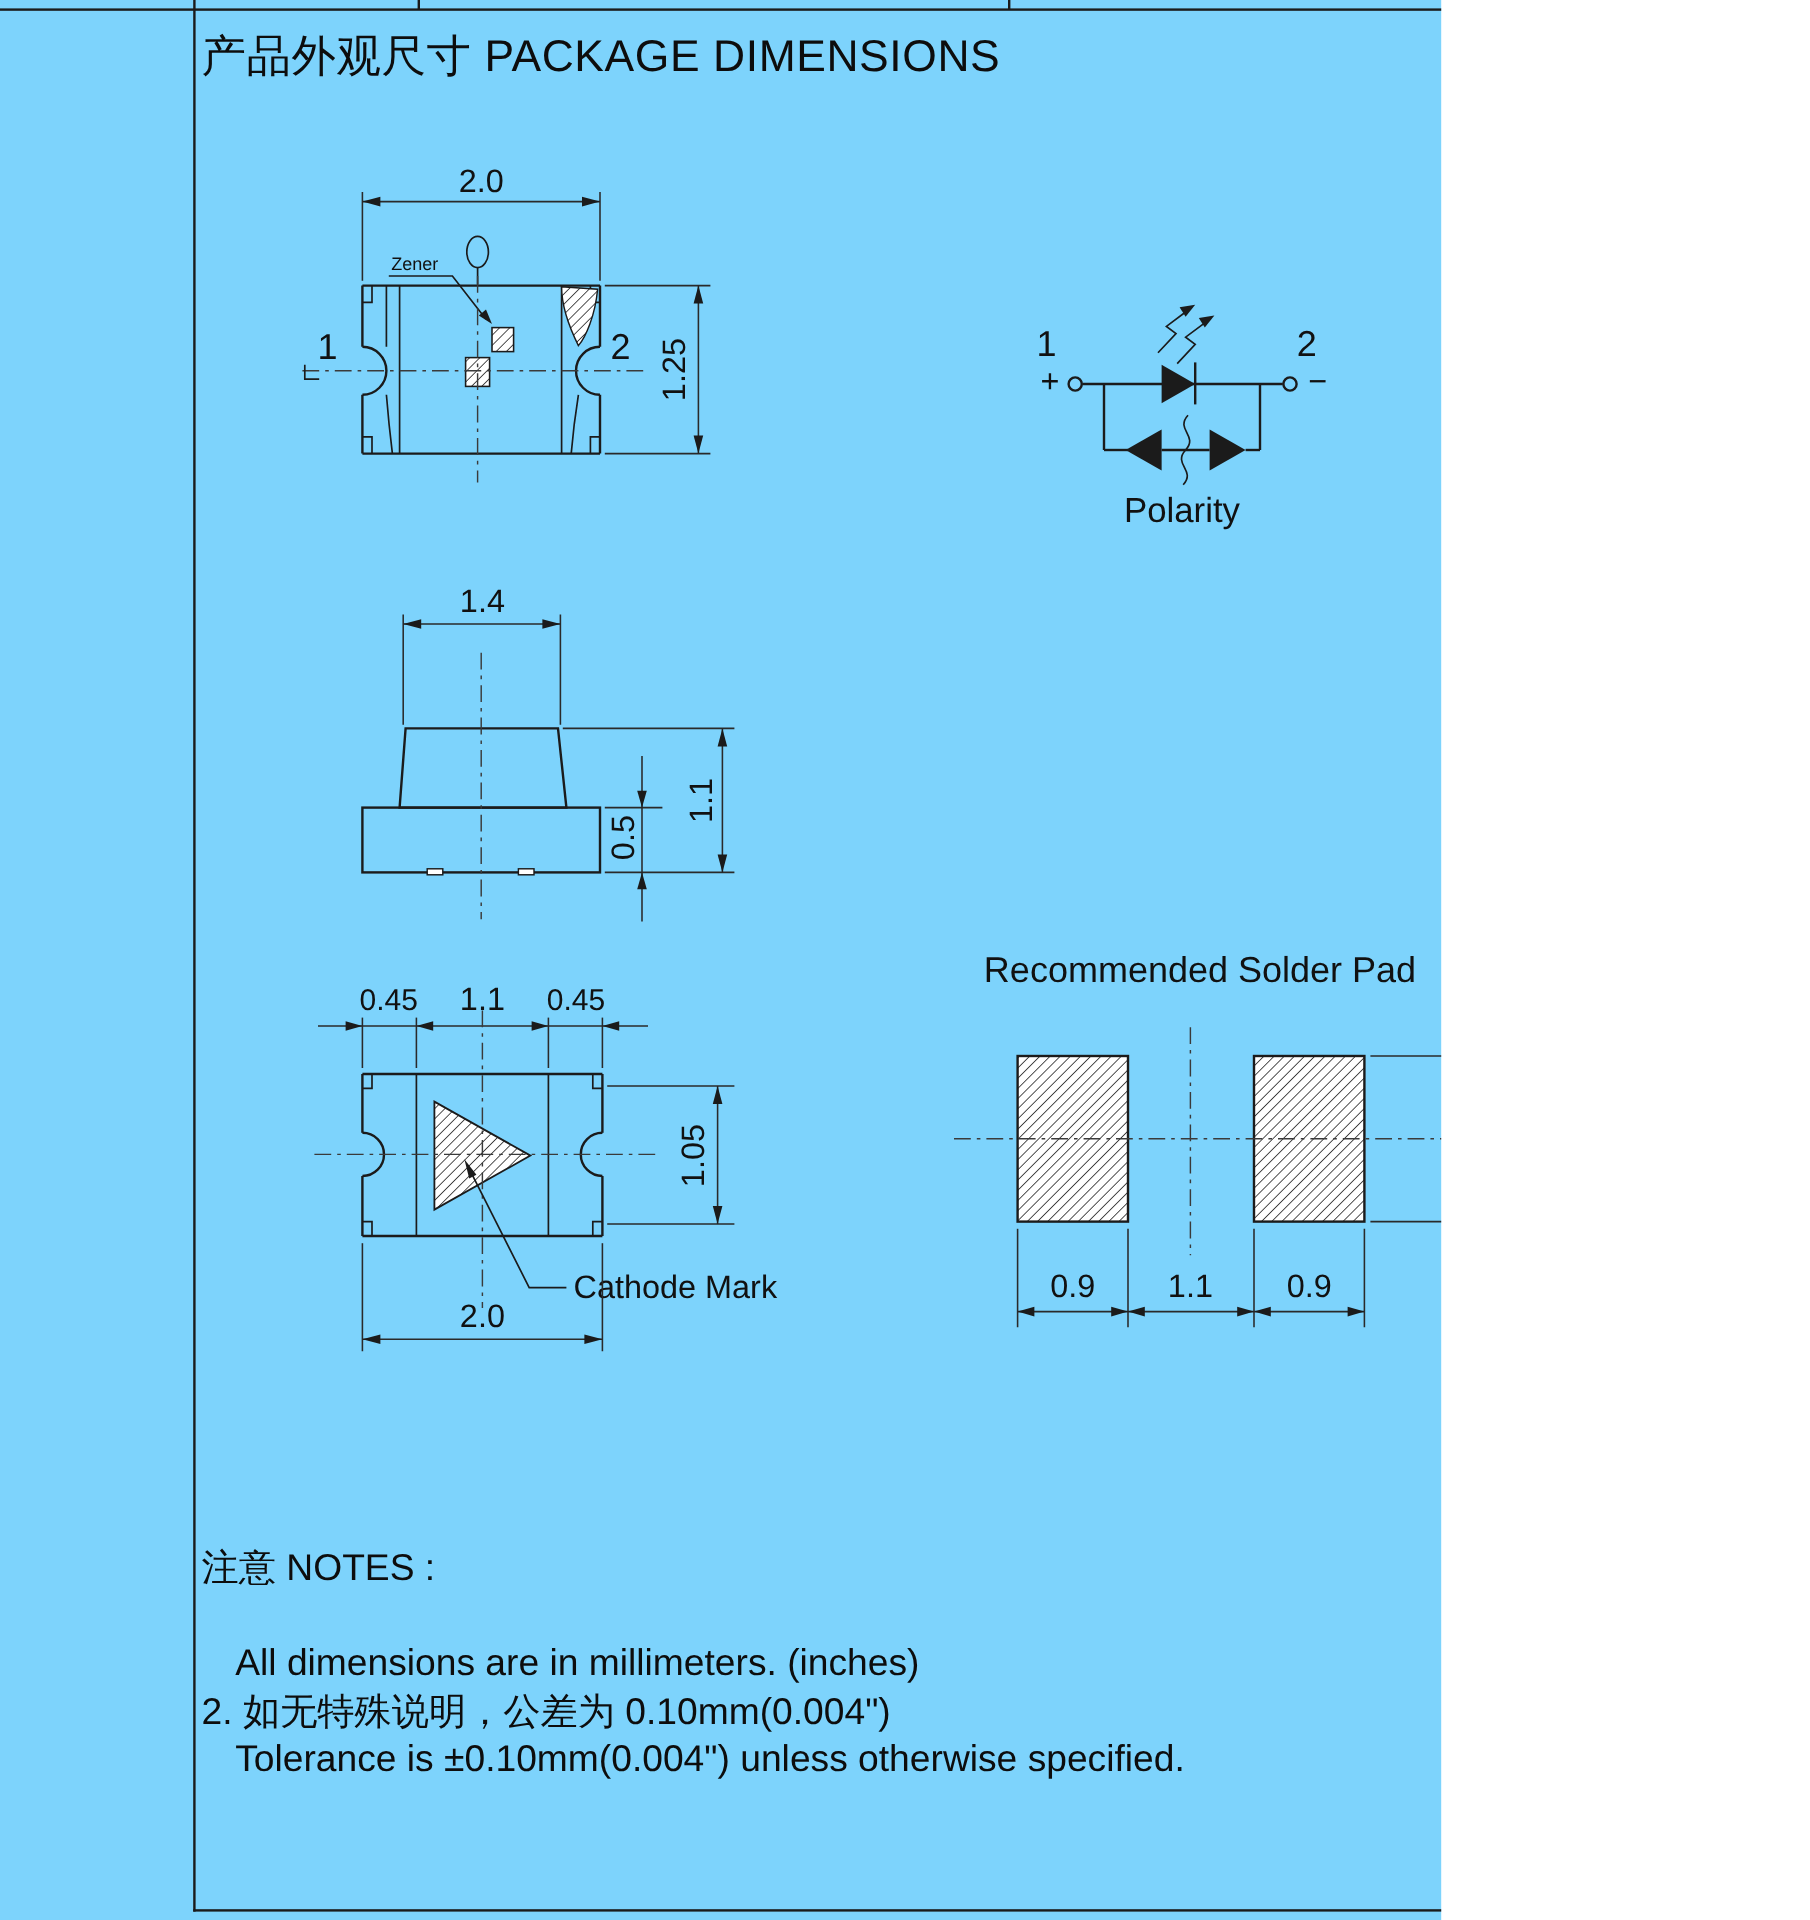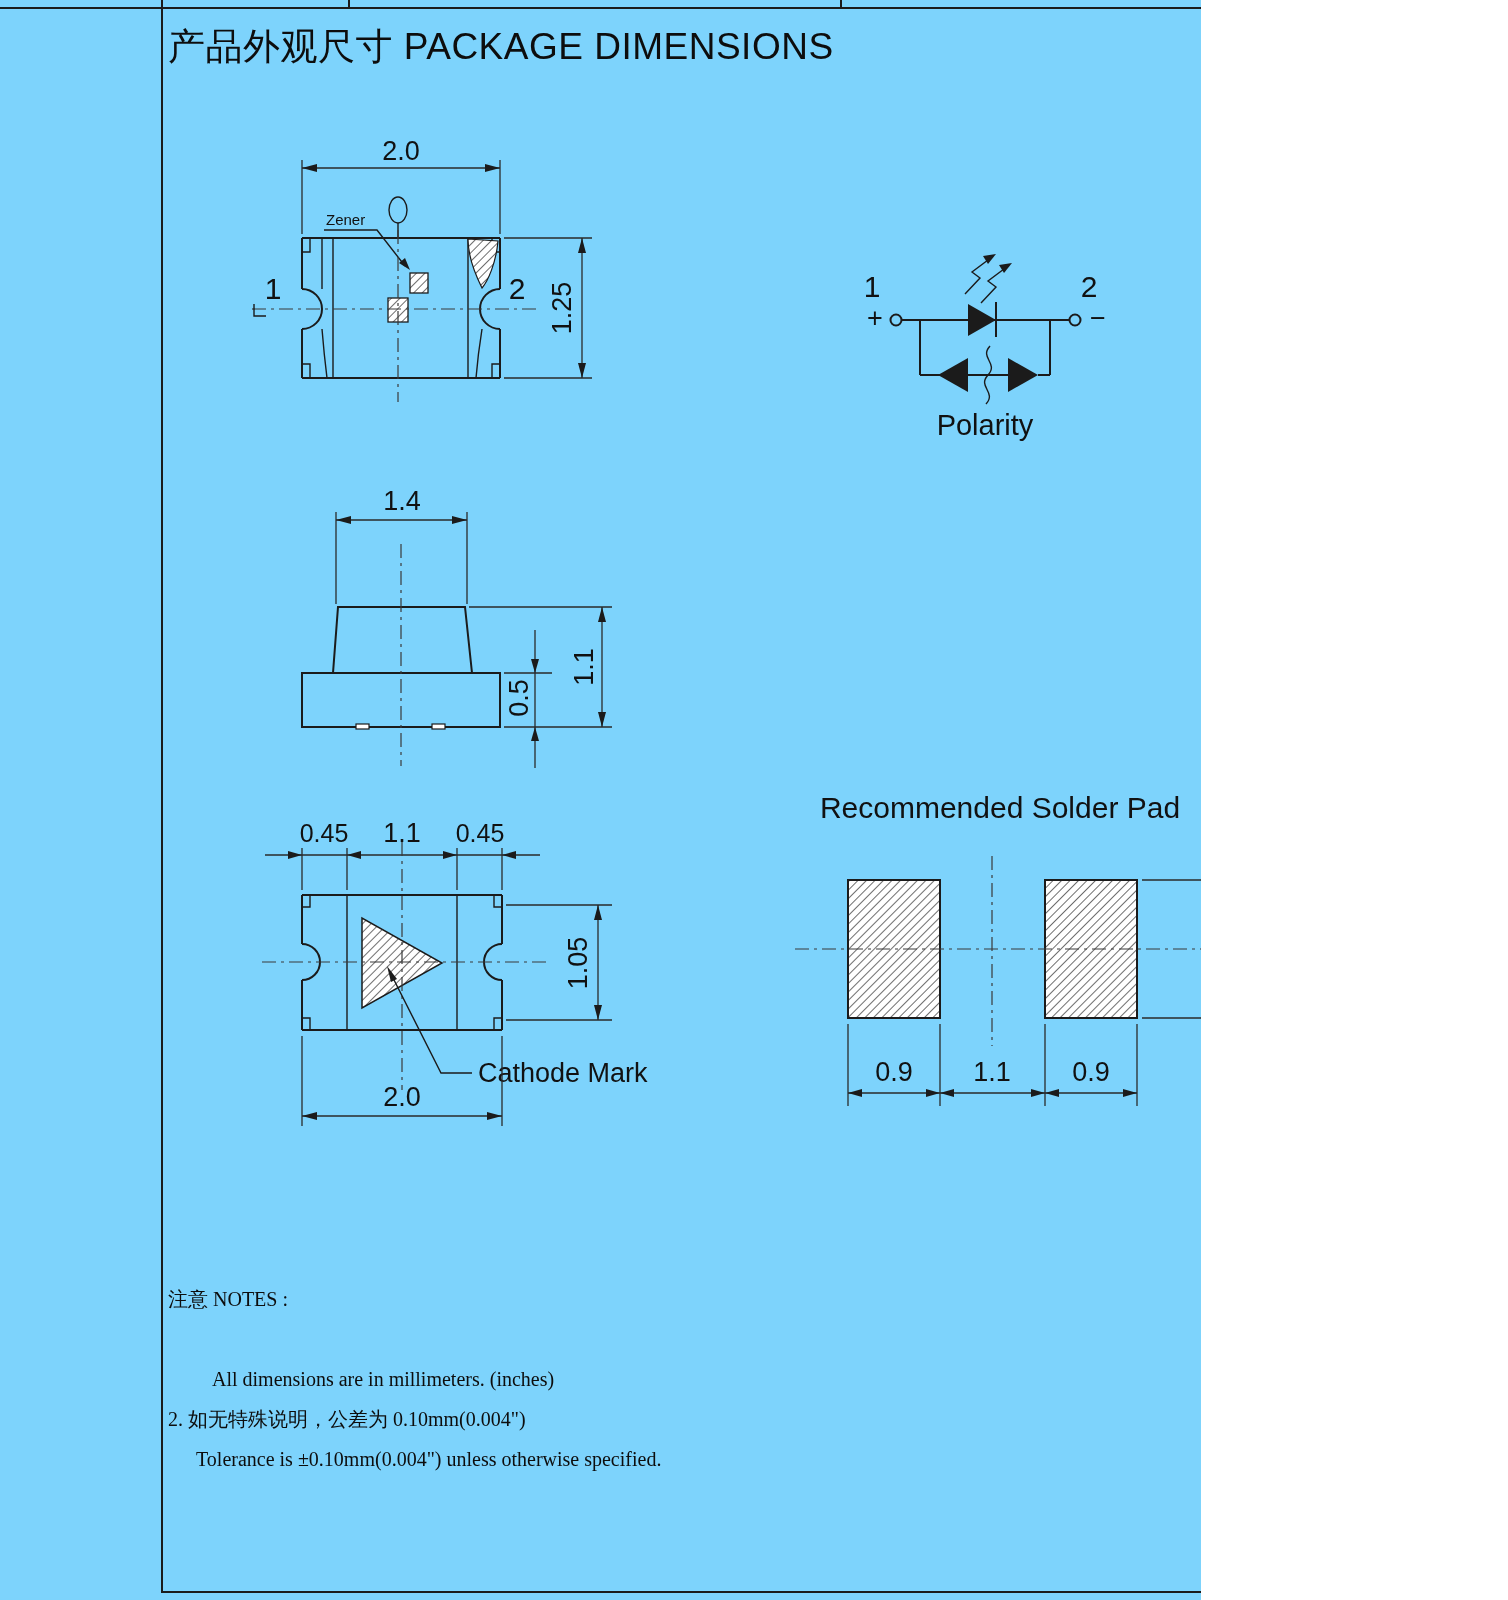--- a/index.html
+++ b/index.html
@@ -6,21 +6,21 @@
   .page {
     position:relative; width:1201px; height:1600px; background:#7dd3fc;
     font-family:"Liberation Sans", sans-serif; color:#111; overflow:hidden;
   }
   .bline { position:absolute; background:#1b1b1b; }
   .page-title {
     position:absolute; left:168px; top:22px; font-size:37px; font-weight:400;
     letter-spacing:0.5px; color:#0d0d0d; white-space:nowrap;
   }
   .drawing { position:absolute; }
-  .note-line { position:absolute; font-size:20px; color:#0d0d0d; white-space:nowrap;font-family:Liberation Serif, serif; }
+  .note-line { position:absolute; font-size:31px; color:#0d0d0d; white-space:nowrap; }
   svg text { font-family:"Liberation Sans", sans-serif; fill:#111; }
   .dimtxt { font-size:27px; }
   .dimtxt-sm { font-size:25px; }
   .pintxt { font-size:30px; }
   .zenertxt { font-size:15px; }
   .captxt { font-size:29px; }
   .labeltxt { font-size:27px; }
   .titletxt { font-size:30px; }
   .outline { stroke:#1b1b1b; stroke-width:2; fill:none; }
   .thin { stroke:#1b1b1b; stroke-width:1.4; fill:none; }
@@ -260,17 +260,17 @@
       <polygon class="arrow" points="255,315 241,311 241,319"></polygon>
       <polygon class="arrow" points="255,315 269,311 269,319"></polygon>
       <polygon class="arrow" points="347,315 333,311 333,319"></polygon>
       <text class="dimtxt" x="104" y="303" text-anchor="middle">0.9</text>
       <text class="dimtxt" x="202" y="303" text-anchor="middle">1.1</text>
       <text class="dimtxt" x="301" y="303" text-anchor="middle">0.9</text>
     </g>
   </svg>
 
   <div class="note-line" style="left:168px;top:1286px;">注意 NOTES :</div>
-  <div class="note-line" style="left:212px;top:1368px;">All dimensions are in millimeters. (inches)</div>
+  <div class="note-line" style="left:196px;top:1368px;">All dimensions are in millimeters. (inches)</div>
   <div class="note-line" style="left:168px;top:1406px;">2.  如无特殊说明，公差为 0.10mm(0.004")</div>
   <div class="note-line" style="left:196px;top:1448px;">Tolerance is ±0.10mm(0.004") unless otherwise specified.</div>
 
 </div>
 
 </body></html>

